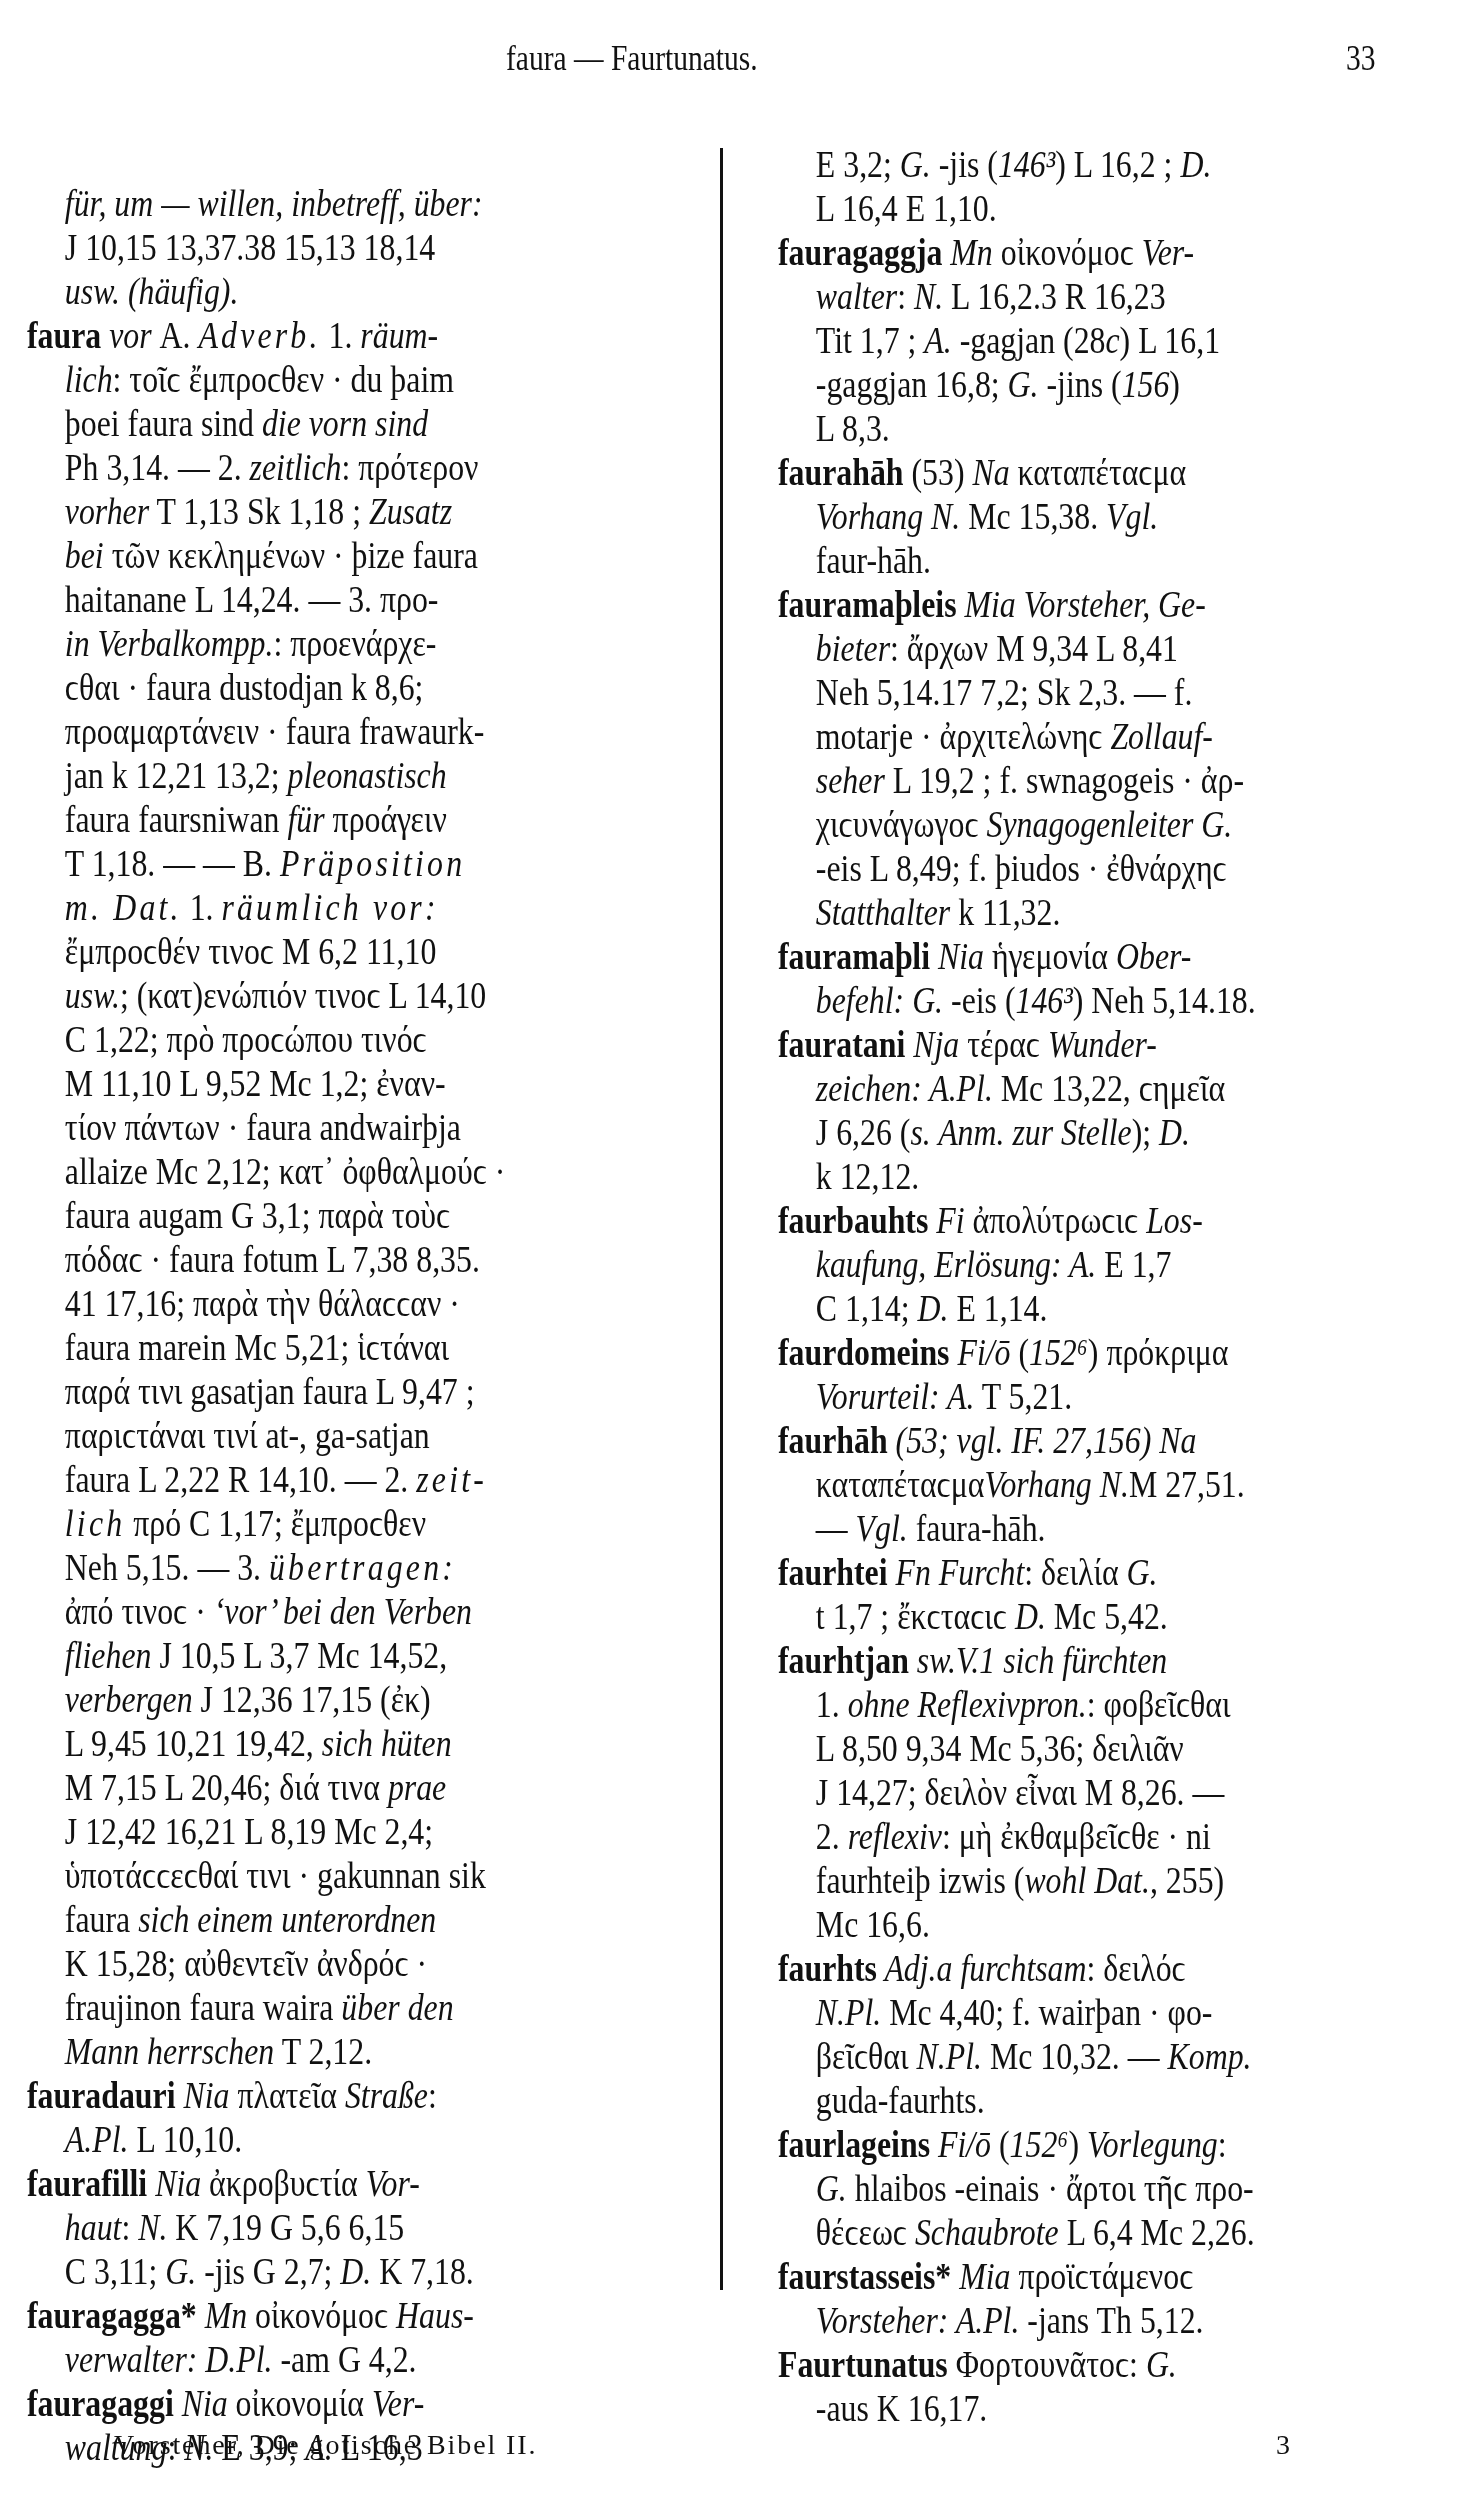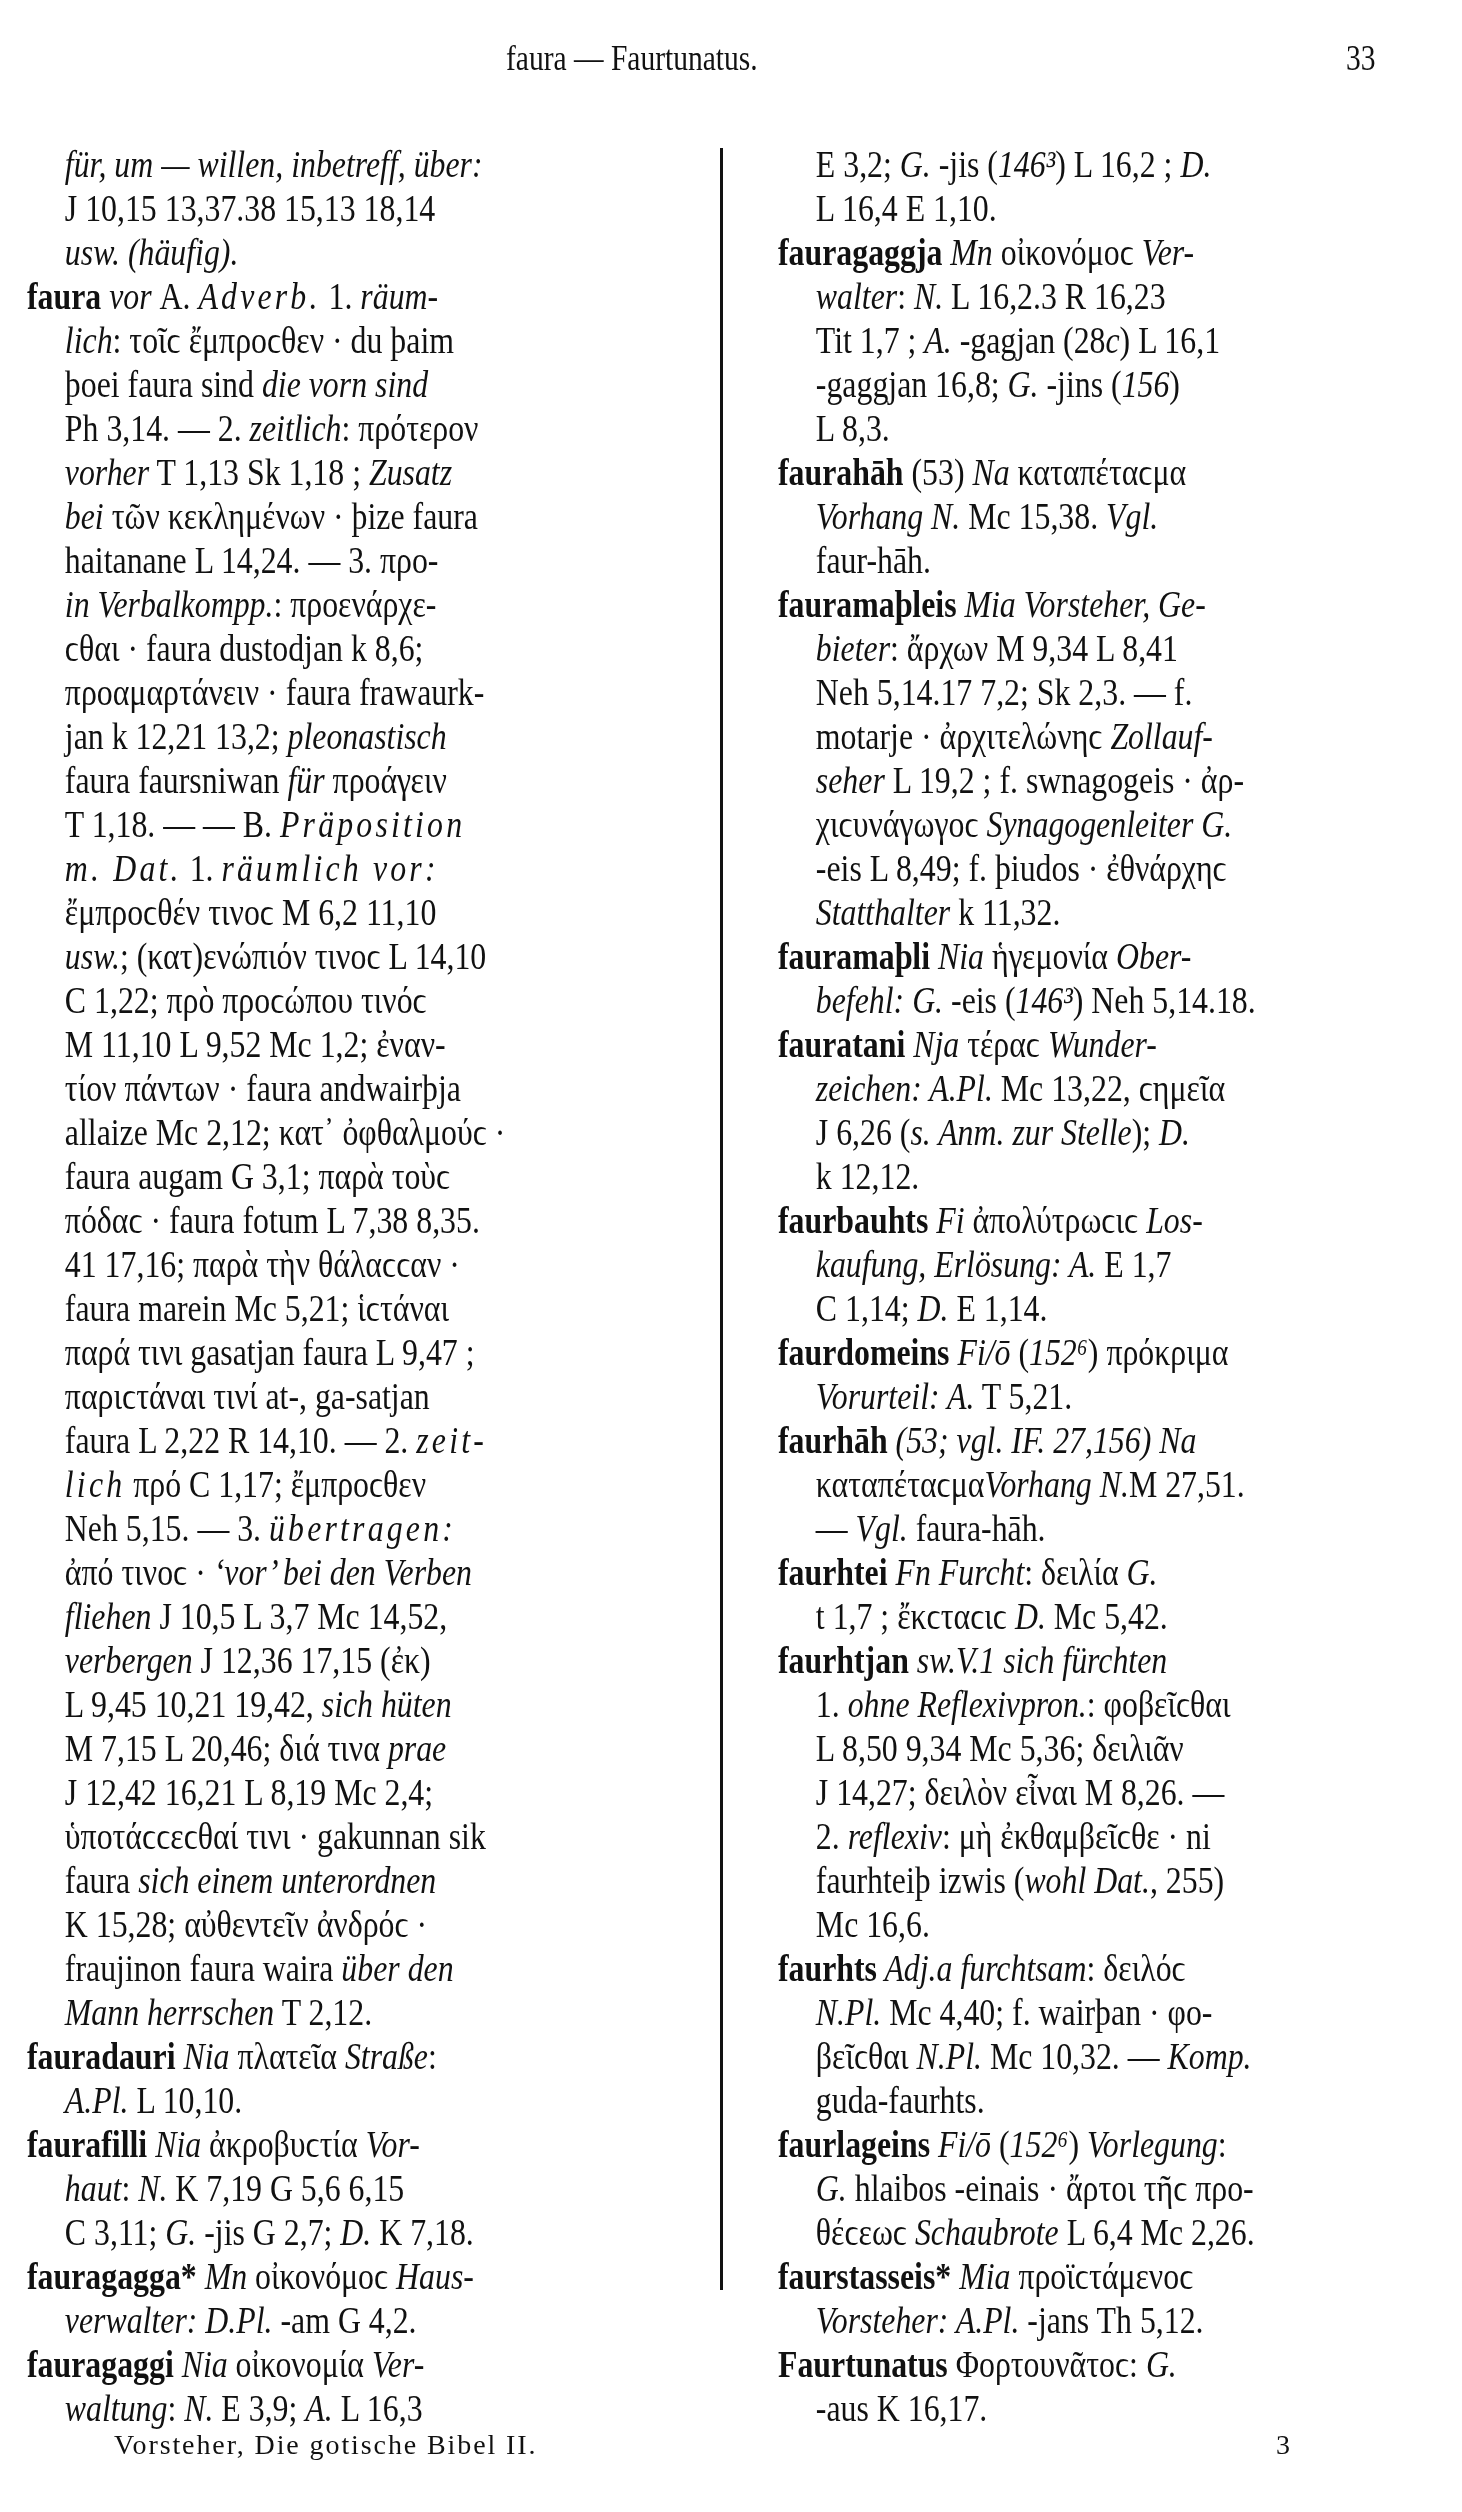--- a/index.html
+++ b/index.html
@@ -20,21 +20,21 @@
   .page-number {
     position: absolute; left: 1346px; top: 0;
     font-size: 36px; font-family: "Liberation Serif", serif;
     transform: scaleX(0.82); transform-origin: left top;
   }
   .column {
     position: absolute; top: 143px;
     font-family: "Liberation Serif", serif;
     font-size: 37px; line-height: 44px;
   }
-  .col-left { left: 27px; width: 667px; }
+  .col-left { left: 27px; width: 667px; margin-top: 39px; }
   .col-right { left: 778px; width: 673px; }
   .line {
     white-space: nowrap; height: 44px;
     transform: scaleX(0.86); transform-origin: left top;
   }
   .line.indent { padding-left: 44px; }
   .seg-b { font-weight: bold; }
   .seg-i { font-style: italic; }
   .seg-s { letter-spacing: 3.7px; font-style: italic; }
   .column-rule {

